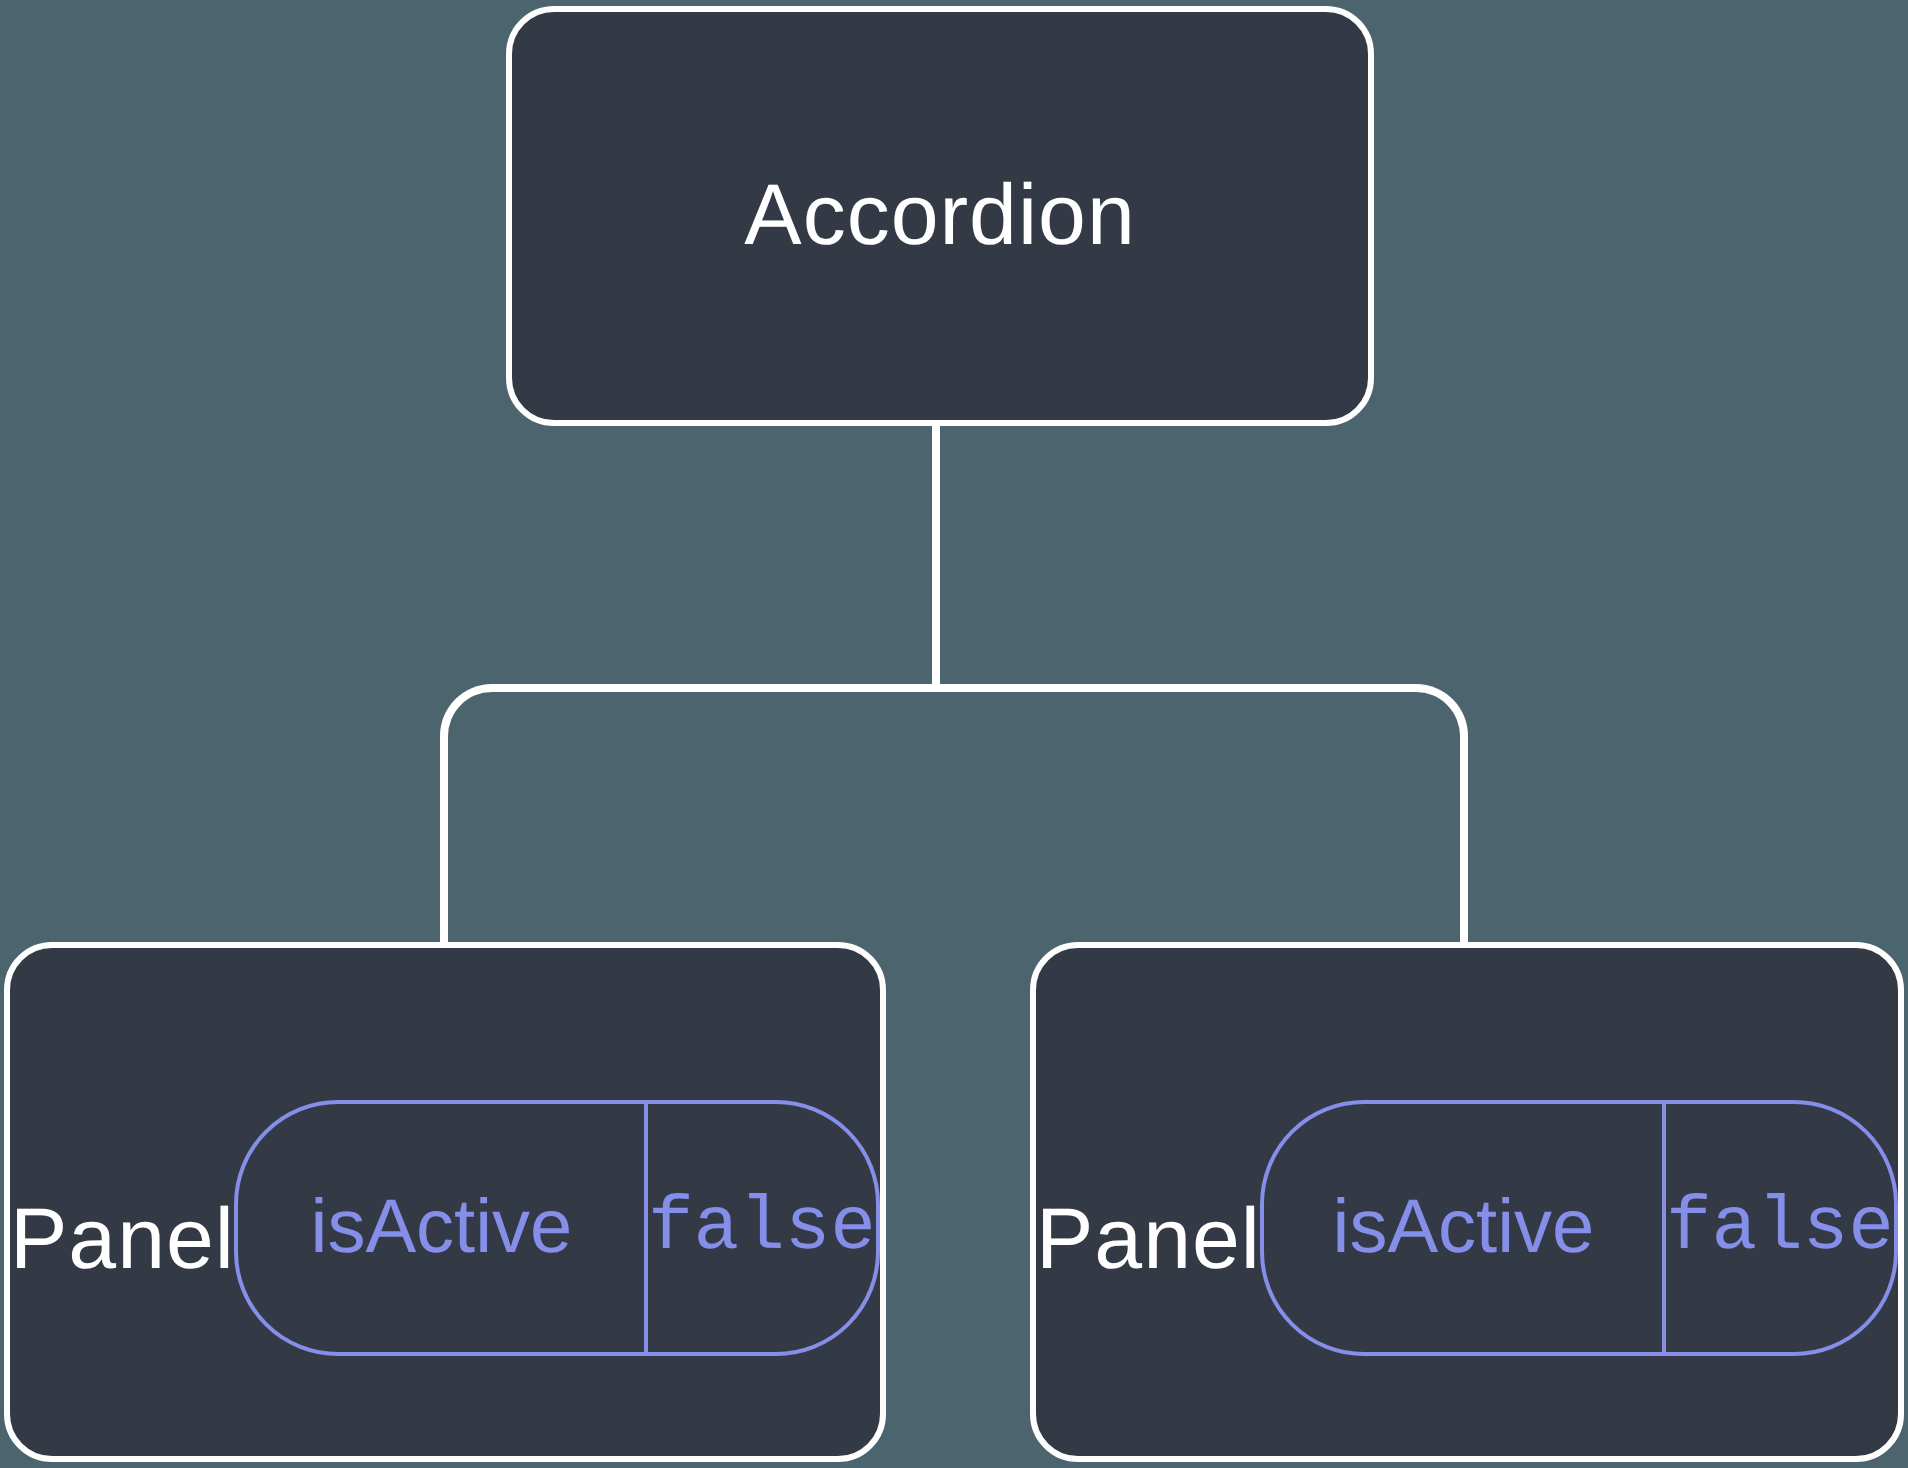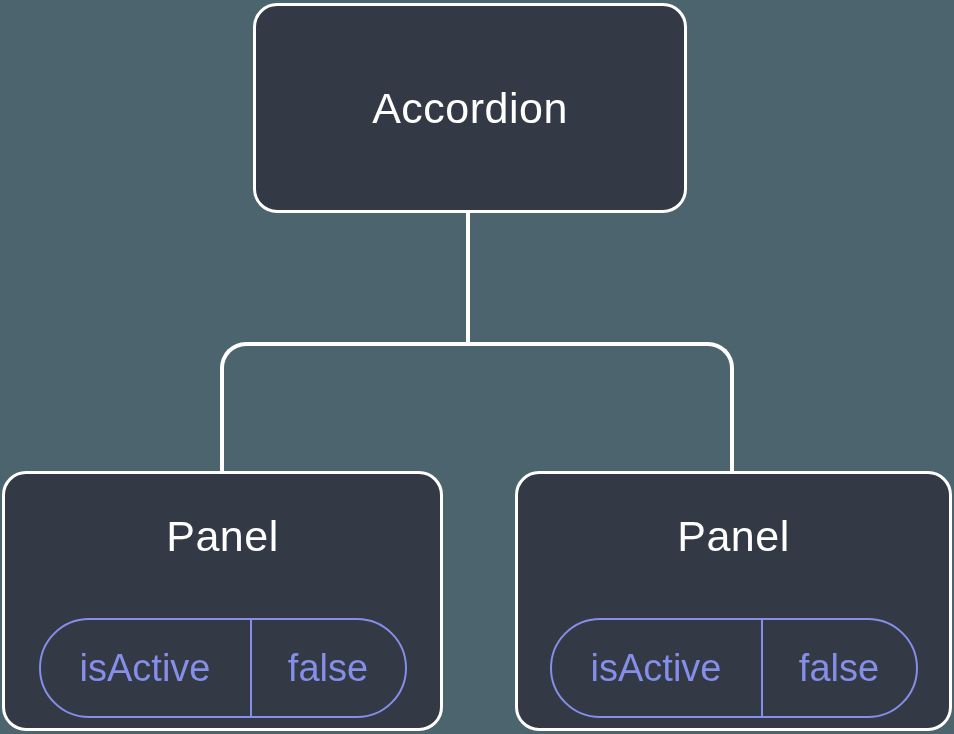--- a/index.html
+++ b/index.html
@@ -52,43 +52,42 @@
     height: 130px;
     border: 4px solid var(--connector, #FFFFFF);
     border-bottom: none;
     border-radius: 26px 26px 0 0;
     box-sizing: border-box;
   }
   .panel {
     top: 471px;
     height: 260px;
     display: flex;
-    flex-direction: column;
+    flex-direction: row;
     align-items: center;
-    gap: 31px;
   }
   .panel-left {
     left: 2px;
     width: 441px;
   }
   .panel-right {
     left: 515px;
     width: 437px;
   }
   .panel-title {
     margin-top: 38px;
     font-size: 43px;
     font-weight: 500;
     color: var(--title-text, #FFFFFF);
     letter-spacing: 0.5px;
   }
   .pill {
     margin-top: 26px;
     width: 368px;
-    height: 100px;
+    height: 128px;
     border: 2.5px solid var(--accent-purple, #858EE8);
     border-radius: 52px;
     display: flex;
     box-sizing: border-box;
     color: var(--accent-purple, #858EE8);
     font-size: 38px;
     overflow: hidden;
   }
   .pill-key {
     width: 211px;
@@ -96,20 +95,21 @@
     align-items: center;
     justify-content: center;
     border-right: 2.5px solid var(--accent-purple, #858EE8);
     box-sizing: border-box;
   }
   .pill-value {
     flex: 1;
     display: flex;
     align-items: center;
     justify-content: center;
+    font-family: Liberation Mono, monospace;
   }
 </style>
 </head>
 <body>
 
 <div class="canvas">
 
   <div class="node root-node">
     <span class="node-label">Accordion</span>
   </div>

